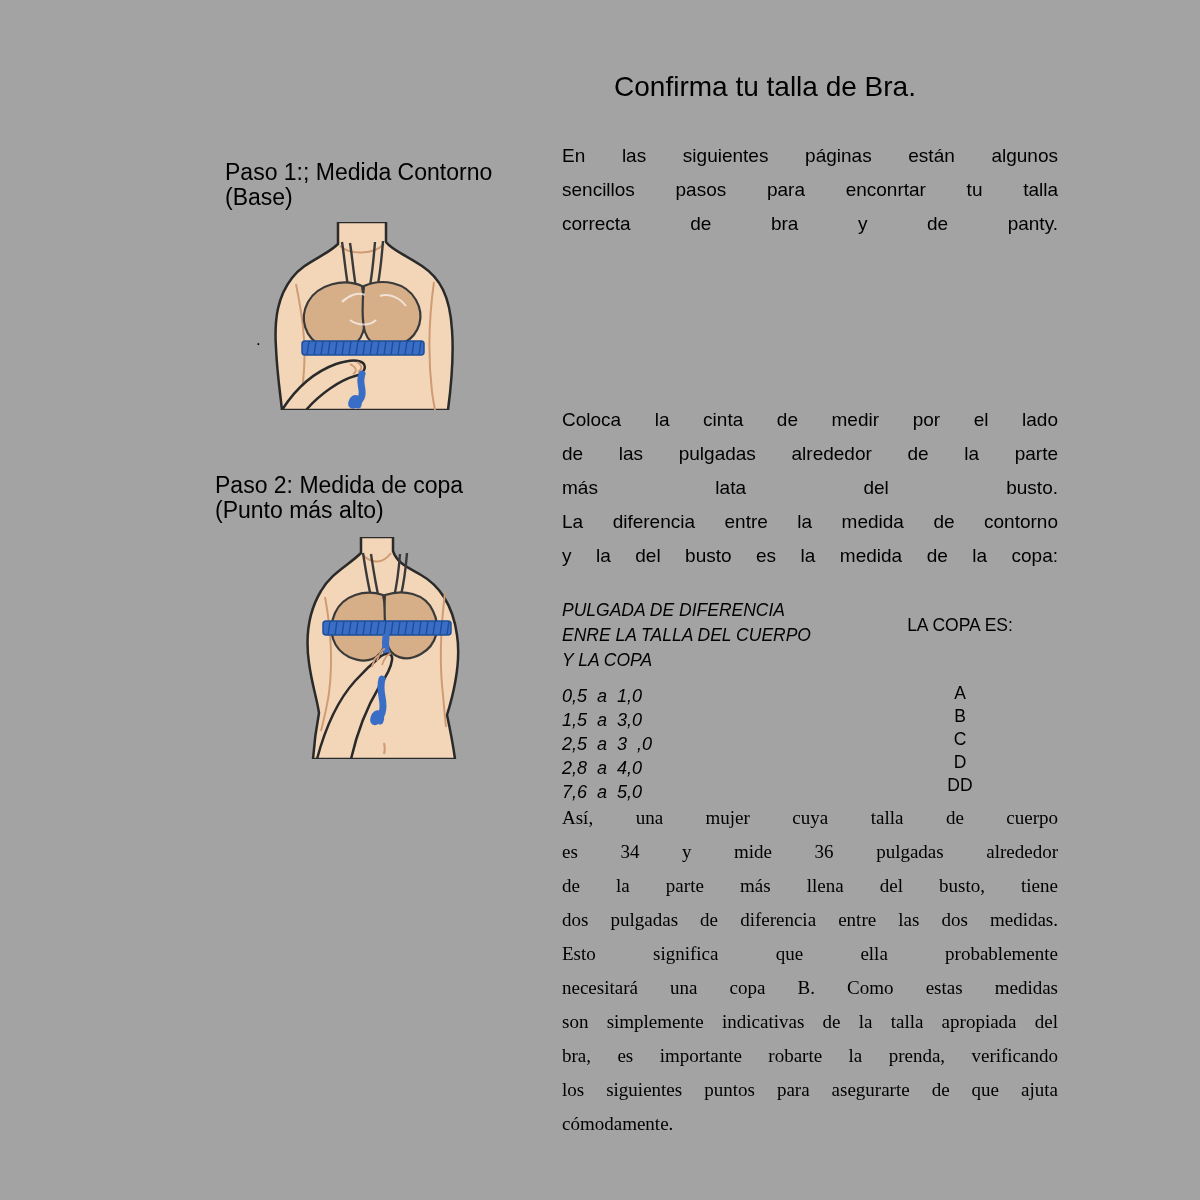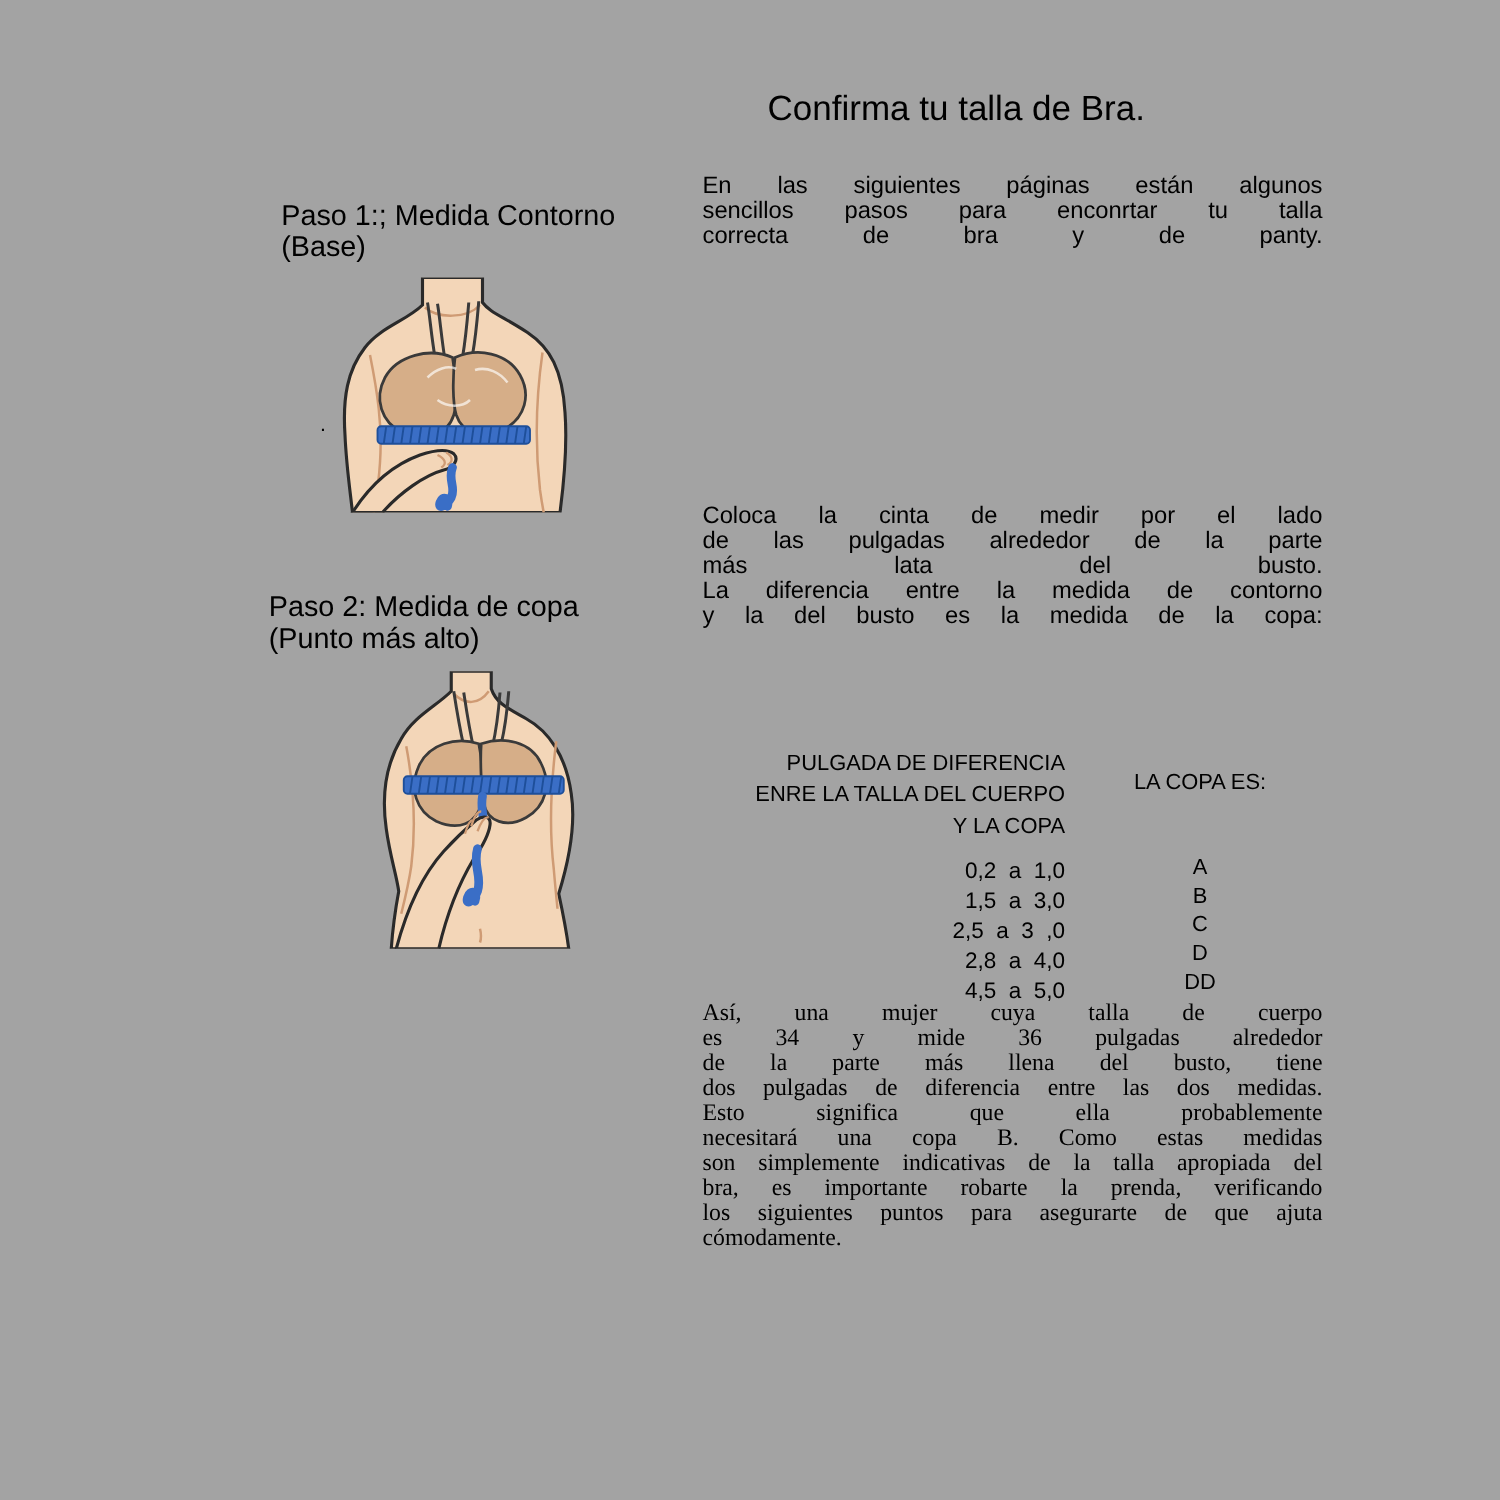--- a/index.html
+++ b/index.html
@@ -38,39 +38,39 @@
     position: absolute;
     left: 256px;
     top: 330px;
     font-size: 17px;
   }
   .para {
     position: absolute;
     left: 562px;
     width: 496px;
     font-size: 19px;
-    line-height: 20px;
+    line-height: 34px;
     text-align: justify;
     text-align-last: justify;
     -moz-text-align-last: justify;
     white-space: pre-line;
   }
   .p1 { top: 139px; }
   .p2 { top: 235px; }
   .p3 { top: 403px; }
   .p4 { top: 801px; font-family: Liberation Serif, serif; }
   .size-table {
     position: absolute;
     left: 562px;
     top: 598px;
     width: 496px;
     display: flex;
     justify-content: space-between;
   }
-  .t-left  { width: 290px; text-align: right; }
+  .t-left  { width: 290px; text-align: left; font-style: italic; }
   .t-right { width: 196px; text-align: center; }
   .t-header {
     font-size: 17.5px;
     line-height: 25px;
     white-space: pre-line;
   }
   .t-right .t-header { margin-top: 15px; }
   .t-values {
     margin-top: 11px;
     font-size: 18px;
@@ -168,25 +168,25 @@
 más lata del busto.
 La diferencia entre la medida de contorno
 y la del busto es la medida de la copa:</div>
 
   <div class="size-table">
     <div class="t-left">
       <div class="t-header">PULGADA DE DIFERENCIA
 ENRE LA TALLA DEL CUERPO
 Y LA COPA</div>
       <div class="t-values">
-        <div>0,2 a 1,0</div>
+        <div>0,5 a 1,0</div>
         <div>1,5 a 3,0</div>
         <div>2,5 a 3 ,0</div>
         <div>2,8 a 4,0</div>
-        <div>4,5 a 5,0</div>
+        <div>7,6 a 5,0</div>
       </div>
     </div>
     <div class="t-right">
       <div class="t-header">LA COPA ES:</div>
       <div class="t-cups">
         <div>A</div>
         <div>B</div>
         <div>C</div>
         <div>D</div>
         <div>DD</div>

